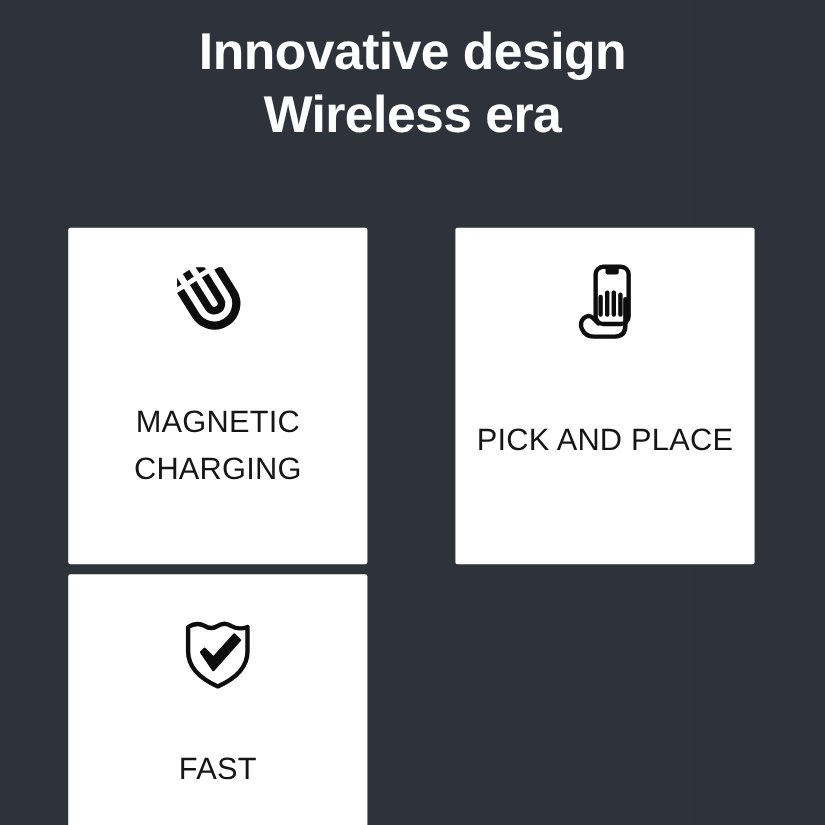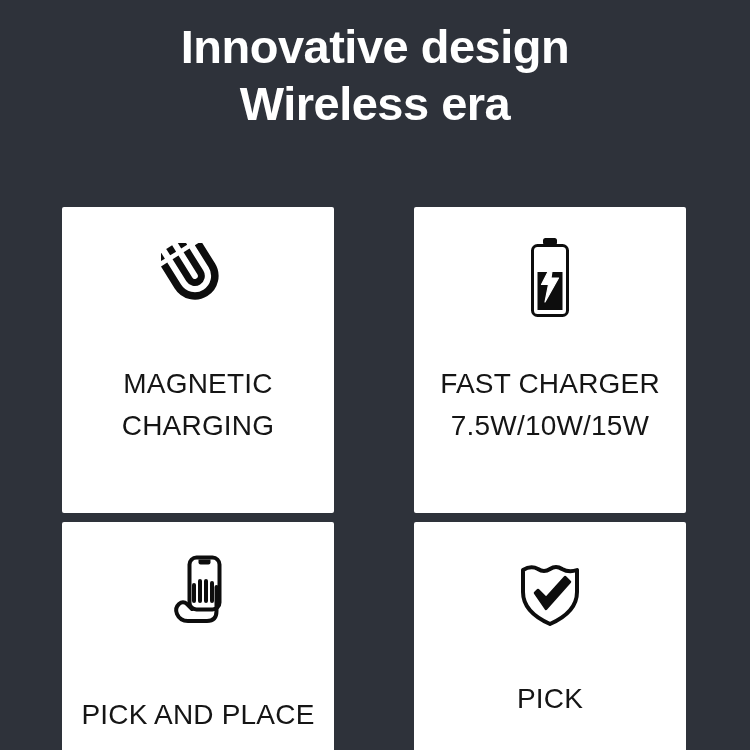--- a/index.html
+++ b/index.html
@@ -127,38 +127,20 @@
             <path d="M57 -6 L57 1.5" stroke="#0d0d0d" stroke-width="7.5" stroke-linecap="butt"></path>
           </g>
         </svg>
       </div>
       <div class="card-label">
         <span>MAGNETIC</span>
         <span class="l2">CHARGING</span>
       </div>
     </div>
 
-    <div class="card">
-      <div class="card-icon">
-        <svg width="56" height="84" viewBox="0 0 56 84" fill="none">
-
-          <rect x="21" y="2" width="14" height="7" rx="2.5" fill="#0d0d0d"></rect>
-
-          <rect x="10.5" y="9.5" width="35" height="70" rx="5" ry="5" stroke="#0d0d0d" stroke-width="3" fill="#ffffff"></rect>
-
-          <rect x="15.5" y="36" width="25" height="38" fill="#0d0d0d"></rect>
-
-          <path d="M31.5 25 L19.5 48.5 L26.5 48.5 L23 66 L36.5 42 L29 42 Z" fill="#ffffff" stroke="#ffffff" stroke-width="1.2" stroke-linejoin="round"></path>
-        </svg>
-      </div>
-      <div class="card-label">
-        <span>FAST CHARGER</span>
-        <span class="l2">7.5W/10W/15W</span>
-      </div>
-    </div>
 
     <div class="card">
       <div class="card-icon">
         <svg width="62" height="80" viewBox="0 0 62 80" fill="none">
 
           <rect x="22.5" y="4.5" width="30" height="52" rx="7" ry="7" stroke="#0d0d0d" stroke-width="4" fill="#ffffff"></rect>
 
           <path d="M31.5 6.5 L43.5 6.5 L43.5 9.5 Q43.5 11.5 41.5 11.5 L33.5 11.5 Q31.5 11.5 31.5 9.5 Z" fill="#0d0d0d"></path>
 
           <path d="M27 32 L27 48" stroke="#0d0d0d" stroke-width="4" stroke-linecap="round"></path>
@@ -179,18 +161,18 @@
       <div class="card-icon">
         <svg width="74" height="74" viewBox="0 0 74 74" fill="none">
 
           <path d="M10 14 Q18 9 25 13 Q31 17 37 13 Q43 9 49 13 Q56 17 64 14
                    L64 36 Q64 56 37 68 Q10 56 10 36 Z" stroke="#0d0d0d" stroke-width="4" fill="#ffffff" stroke-linejoin="round"></path>
 
           <path d="M22 37 L25 34 L33 42 L52 21 L57 26 L33 53 Z" fill="#0d0d0d" stroke="#0d0d0d" stroke-width="2.5" stroke-linejoin="round"></path>
         </svg>
       </div>
       <div class="card-label">
-        <span>PICK</span>
+        <span>FAST</span>
       </div>
     </div>
 
   </div>
 </div>
 
 </body></html>

